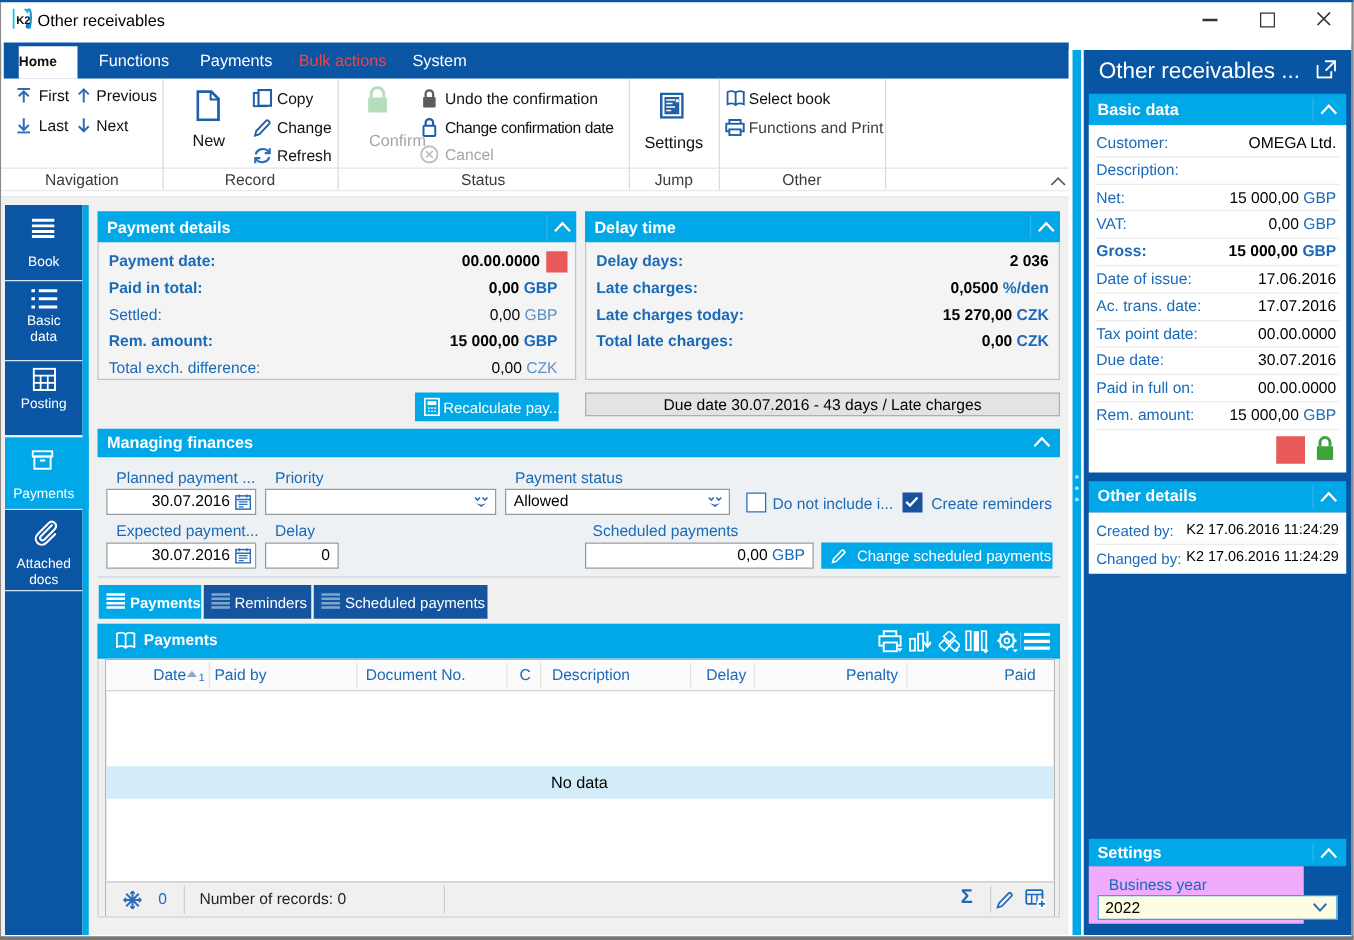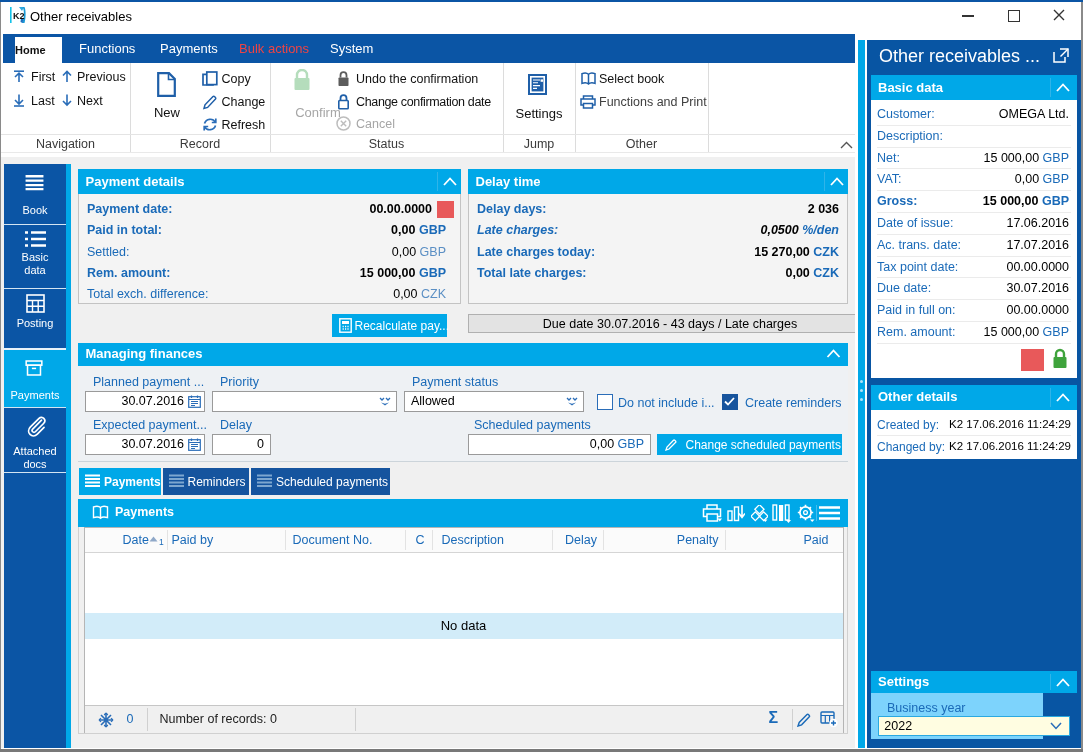--- a/index.html
+++ b/index.html
@@ -228,21 +228,21 @@
   <div class="abs" style="left:356px;top:3px;width:1px;height:19px;background:#2fb4e9;"></div>
   <svg class="abs" style="left:362px;top:7.5px;" width="14" height="9" viewBox="0 0 14 9">
       <path d="M1 8 L7 1.5 L13 8" fill="none" stroke="#fff" stroke-width="1.8"></path>
     </svg>
 </div>
 <div class="panelbody" style="left:468px;top:194px;width:378px;height:109px;">
   <div class="row" style="top:5px;">
       <span class="l b">Delay days:</span>
       <span class="v b" style="right:8px;">2 036</span>
     </div>
-  <div class="row" style="top:26.3px;font-style:italic;">
+  <div class="row" style="top:26.3px;">
       <span class="l b">Late charges:</span>
       <span class="v b" style="right:8px;">0,0500 <span class="cur">%/den</span></span>
     </div>
   <div class="row" style="top:47.6px;">
       <span class="l b">Late charges today:</span>
       <span class="v b" style="right:8px;">15 270,00 <span class="cur">CZK</span></span>
     </div>
   <div class="row" style="top:68.9px;">
       <span class="l b">Total late charges:</span>
       <span class="v b" style="right:8px;">0,00 <span class="cur">CZK</span></span>
@@ -251,21 +251,21 @@
 
 <div class="abs cyan" style="left:331.5px;top:314px;width:115px;height:22.5px;">
   <svg class="abs" style="left:7px;top:4px;" width="13" height="15" viewBox="0 0 13 15">
       <rect x="0.8" y="0.8" width="11.4" height="13.4" fill="none" stroke="#fff" stroke-width="1.4"></rect>
       <rect x="3" y="3" width="7" height="3" fill="#fff"></rect>
       <path d="M3.6 8.5 H4.8 M6 8.5 H7.2 M8.4 8.5 H9.6 M3.6 11 H4.8 M6 11 H7.2 M8.4 11 H9.6" stroke="#fff" stroke-width="1.3"></path>
     </svg>
   <span class="abs" style="left:23px;top:4.5px;color:#fff;font-size:12px;">Recalculate pay...</span>
 </div>
 
-<div class="abs" style="left:468px;top:314px;width:378px;height:16.5px;background:#e3e3e3;border:1px solid #b0b0b0;padding-left:12px;">
+<div class="abs" style="left:468px;top:314px;width:378px;height:16.5px;background:#e3e3e3;border:1px solid #b0b0b0;">
   <div style="text-align:center;font-size:12.5px;color:#000;margin-top:1.5px;">Due date 30.07.2016 - 43 days / Late charges</div>
 </div>
 
 <div class="hdr" style="left:78px;top:343px;width:770px;height:23px;">
   <span style="position:absolute;left:7.5px;top:3px;">Managing finances</span>
   <svg class="abs" style="left:748px;top:6px;" width="15" height="9" viewBox="0 0 15 9">
       <path d="M1.5 8 L7.5 1.5 L13.5 8" fill="none" stroke="#fff" stroke-width="1.8"></path>
     </svg>
 </div>
 <div class="abs" style="left:78px;top:366px;width:770px;height:94.5px;background:#eef1f4;border-bottom:1px solid #ccd4da;"></div>
@@ -533,21 +533,21 @@
   <span class="abs" style="right:6px;top:30.5px;font-size:11.5px;color:#000;">K2 17.06.2016 11:24:29</span>
 </div>
 
 <div class="hdr" style="left:871px;top:671px;width:206px;height:22px;">
   <span style="position:absolute;left:7px;top:3px;">Settings</span>
   <div class="abs" style="left:179px;top:3px;width:1px;height:16px;background:#2fb4e9;"></div>
   <svg class="abs" style="left:185px;top:7px;" width="14" height="9" viewBox="0 0 14 9">
       <path d="M1 8 L7 1.5 L13 8" fill="none" stroke="#fff" stroke-width="1.8"></path>
     </svg>
 </div>
-<div class="abs" style="left:871px;top:693px;width:172px;height:46px;background:#7dd3fc;text-align:center;">
+<div class="abs" style="left:871px;top:693px;width:172px;height:46px;background:#f0abfc;text-align:center;">
   <span class="abs lbl" style="left:16px;top:8px;font-size:12.5px;">Business year</span>
   <div class="abs" style="left:7.3px;top:23px;width:190px;height:18px;background:#fffde1;border:1.5px solid #2aa9e0;">
     <span class="abs" style="left:5px;top:2px;font-size:12.5px;color:#000;">2022</span>
     <svg class="abs" style="right:7px;top:5px;" width="12" height="8" viewBox="0 0 12 8">
         <path d="M1 1 L6 6.5 L11 1" fill="none" stroke="#2a6db8" stroke-width="1.5"></path>
       </svg>
   </div>
 </div>
 
 </body></html>

